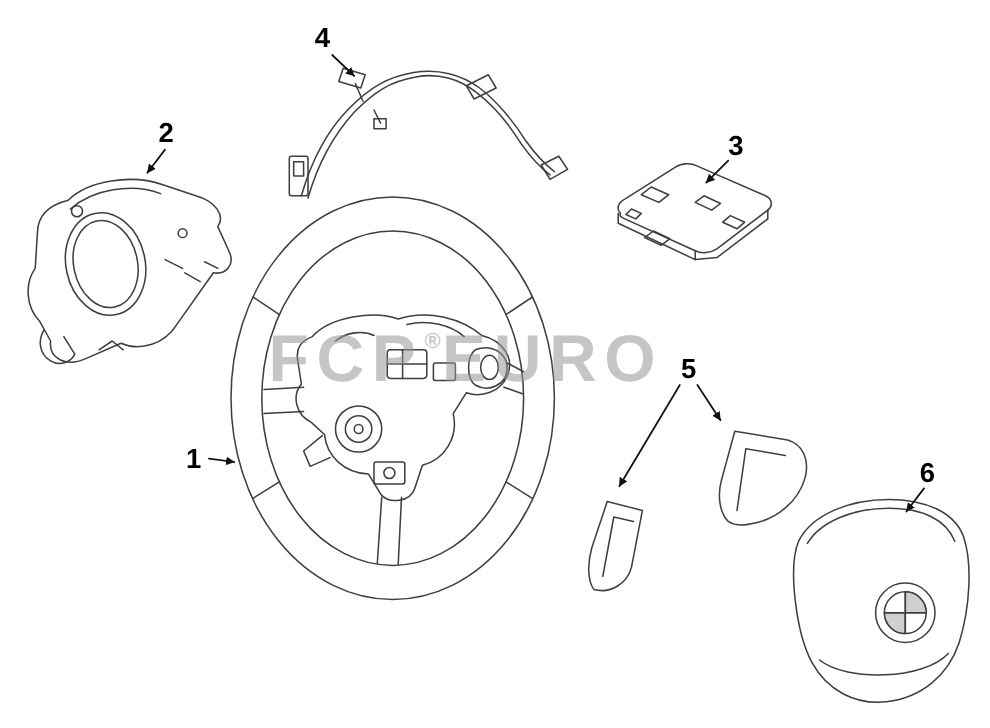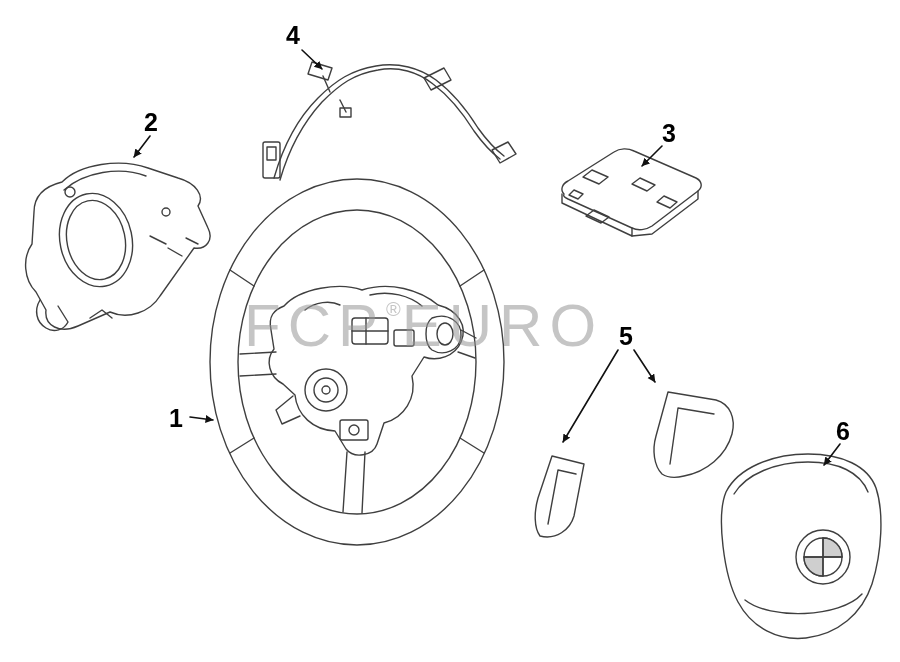--- a/index.html
+++ b/index.html
@@ -3,21 +3,21 @@
 <meta charset="utf-8">
 <style>
   html,body { margin:0; padding:0; background:#ffffff; }
   .canvas {
     position:relative; width:900px; height:662px; background:#fff;
     overflow:hidden; font-family:"Liberation Sans", sans-serif;
   }
   svg.art { position:absolute; left:0; top:0; z-index:1; }
   .watermark {
     position:absolute; left:244px; top:296px; z-index:2;
-    font-weight:400; font-size:60px; letter-spacing:7px;
+    font-weight:700; font-size:60px; letter-spacing:7px;
     color:rgba(150,150,150,0.55); white-space:nowrap;
     user-select:none; pointer-events:none; line-height:1;
   }
   .watermark .reg { font-size:20px; vertical-align:30px; letter-spacing:0; margin:0 1px; }
   .part-label {
     position:absolute; z-index:3; transform:translate(-50%,-50%);
     font-size:25px; font-weight:700; color:#000; line-height:1;
   }
 </style>
 </head>

